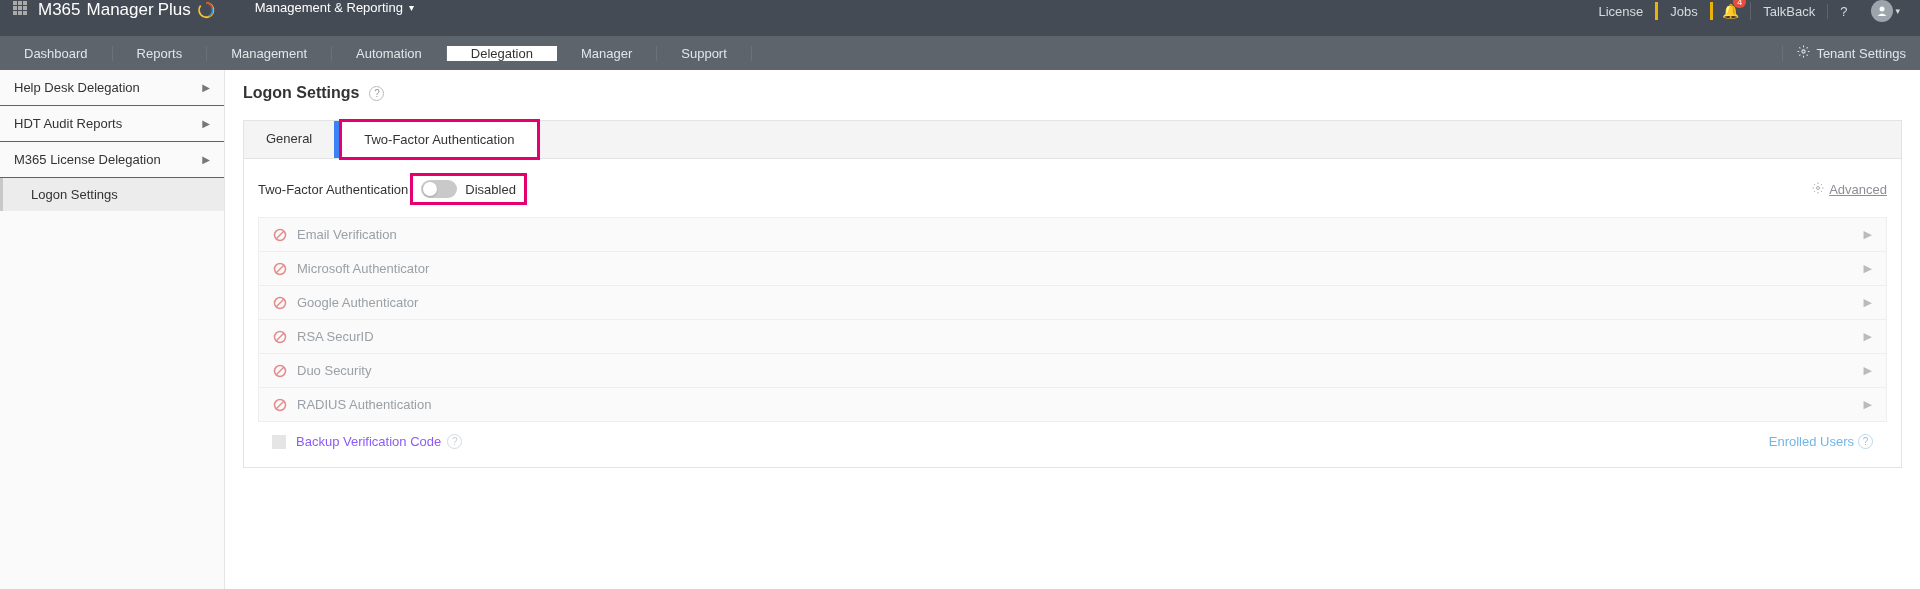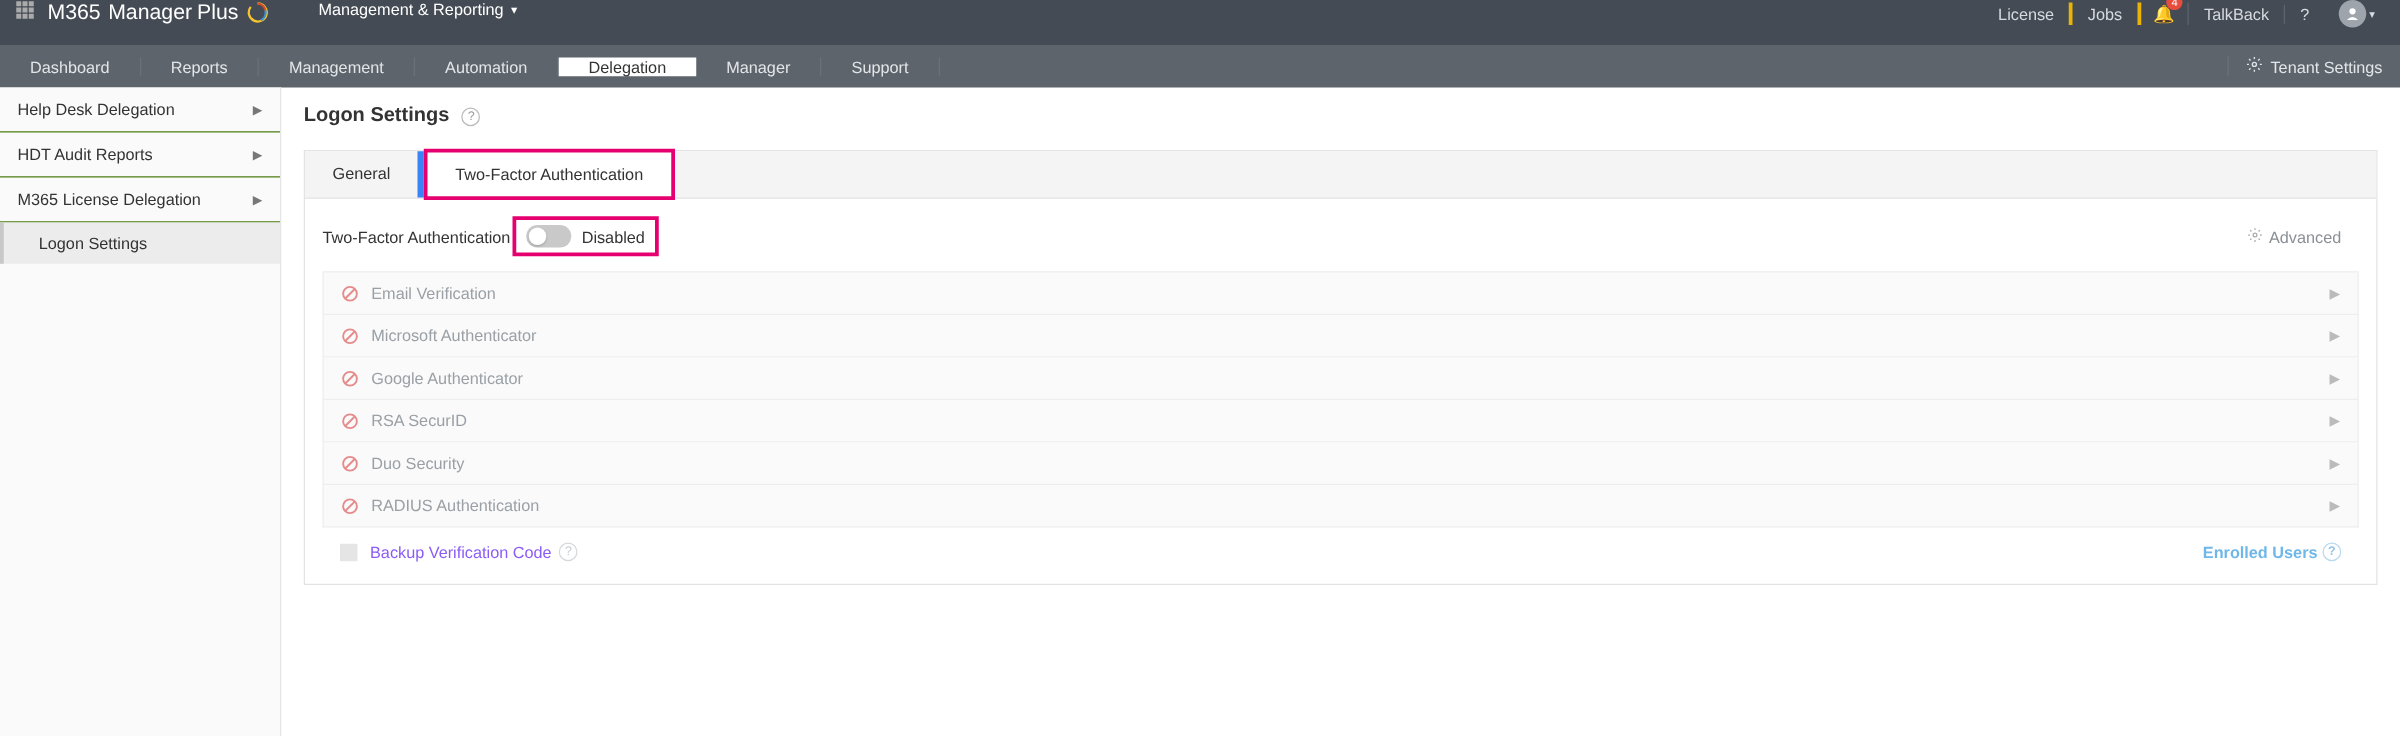--- a/index.html
+++ b/index.html
@@ -52,35 +52,35 @@
 .tab { padding: 10px 22px; cursor: pointer; color: #333; font-size: 13px; border-right: 6px solid #3b82f6; }
 .tab.highlight { border: 3px solid #e6006f; margin: -2px 0 -2px -1px; background: #fff; }
 
 .tab-body { padding: 14px 0 14px 0; }
 .tfa-row { display: flex; align-items: center; padding: 0 14px 12px 14px; }
 .tfa-label { font-size: 13px; color: #333; margin-right: 4px; }
 .toggle-group { display: inline-flex; align-items: center; border: 3px solid #e6006f; padding: 4px 8px; margin-left: -2px; }
 .toggle { width: 36px; height: 18px; border-radius: 10px; background: #c9c9c9; position: relative; margin-right: 8px; cursor: pointer; }
 .toggle-knob { position: absolute; left: 2px; top: 2px; width: 14px; height: 14px; border-radius: 50%; background: #fff; box-shadow: 0 1px 2px rgba(0,0,0,0.2); }
 .toggle-text { font-size: 13px; color: #333; }
-.adv-link { margin-left: auto; display: flex; align-items: center; gap: 5px; color: #8a8f95; cursor: pointer; margin-right: 14px; }
+.adv-link { margin-left: auto; display: flex; align-items: center; gap: 5px; color: #8a8f95; text-decoration: underline; cursor: pointer; }
 .gear-small { color: #aaa; }
 
 .method-list { }
 .method-item { display: flex; align-items: center; padding: 9px 14px; margin: 0 14px; border: 1px solid #eee; background: #fafafa; margin-bottom: 0; border-top: none; }
 .method-item:first-child { border-top: 1px solid #eee; }
 .no-icon { width: 14px; height: 14px; margin-right: 10px; color: #e58b8b; display: inline-flex; align-items: center; justify-content: center; }
 .method-label { color: #9aa0a6; font-size: 13px; }
 .method-chev { margin-left: auto; color: #bbb; font-size: 11px; }
 
 .footer-row { display: flex; align-items: center; padding: 12px 14px 4px 14px; margin: 0 14px; }
 .checkbox-fake { width: 14px; height: 14px; background: #e5e5e5; margin-right: 10px; cursor: pointer; }
 .footer-label { color: #8b5cf6; font-size: 13px; }
 .footer-info { margin-left: 6px; }
-.enrolled-link { margin-left: auto; color: #6fb7e8; font-size: 13px; display: flex; align-items: center; gap: 4px; cursor: pointer; font-weight: bold; }
+.enrolled-link { margin-left: auto; color: #6fb7e8; font-size: 13px; display: flex; align-items: center; gap: 4px; cursor: pointer; }
 </style>
 </head>
 <body>
 
 <div class="top-header">
   <div class="app-menu-icon">
     <span></span>
       <span></span>
       <span></span>
       <span></span>

